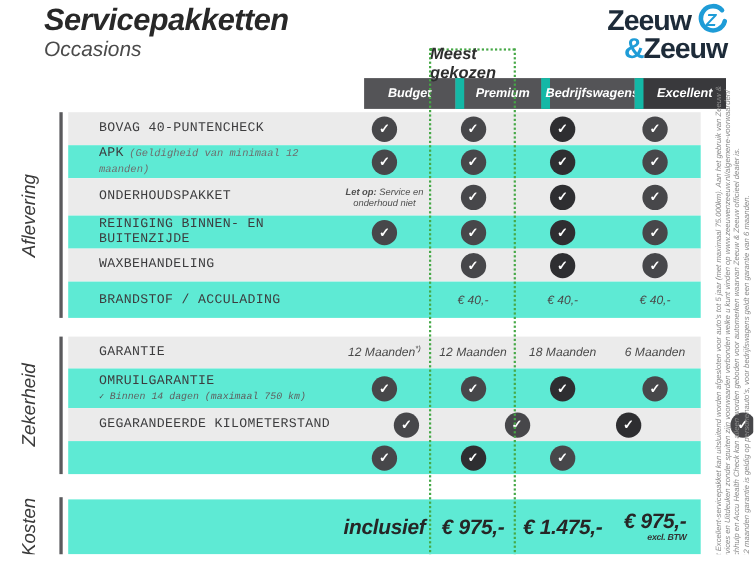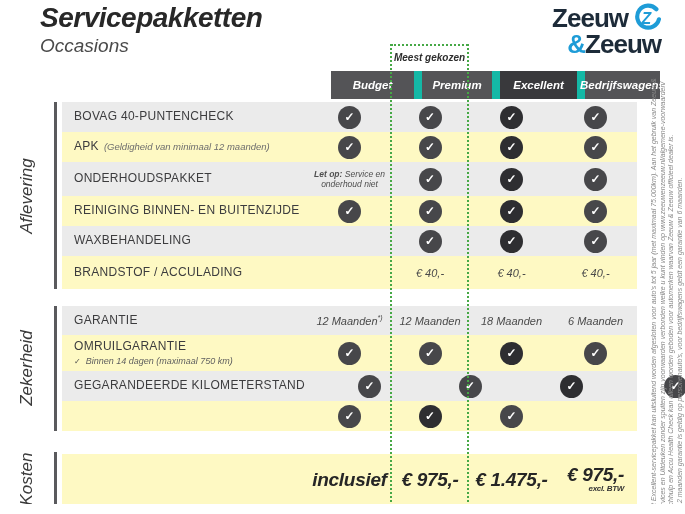--- a/index.html
+++ b/index.html
@@ -23,28 +23,28 @@
          display:flex;align-items:center;justify-content:center;box-sizing:border-box;}
   .hcell + .hcell{border-left:8px solid #14b8a6;}
   .hcell.dark{background:#39393c;}
 
   
   .dotline{position:absolute;top:44px;height:470px;width:0;border-left:2px dotted #46a846;z-index:6;pointer-events:none;}
   .dot-left{left:390px;} .dot-right{left:467px;}
   .most-box{position:absolute;left:391px;top:44px;width:77px;height:25px;background:#fff;
             border-top:2px dotted #46a846;box-sizing:border-box;z-index:5;
             display:flex;align-items:center;justify-content:center;
-            font-size:10px;font-weight:bold;font-style:italic;color:#2e2e2e;}
+            font-size:15px;font-weight:bold;font-style:italic;color:#2e2e2e;}
 
   
   .section{position:absolute;left:62px;width:575px;}
   .sec-0{top:102px;} .sec-1{top:306px;} .sec-2{top:454px;}
   .row{display:grid;grid-template-columns:246px 83px 78px 85px 83px;align-items:center;}
-  .row.light{background:#ebebeb;} .row.mid{background:#fef9c3;}
-  .lbl{padding-left:12px;color:#3c3c3e;font-size:12px;letter-spacing:.3px;line-height:1.15;}
+  .row.light{background:#ebebeb;} .row.mid{background:#5eead4;}
+  .lbl{padding-left:28px;color:#3c3c3e;font-size:12px;letter-spacing:.3px;line-height:1.15;font-family:Liberation Mono, monospace;}
   .lbl .sub-inline{font-size:9.5px;font-style:italic;color:#6d6d6d;letter-spacing:0;margin-left:5px;}
   .lbl .sub-below{display:block;font-size:9px;font-style:italic;color:#5f5f5f;letter-spacing:0;margin-top:2px;}
   .lbl .sub-below .mini-check{font-style:normal;font-size:8px;margin-right:5px;color:#4b4b4b;}
   .cell{display:flex;align-items:center;justify-content:center;text-align:center;}
   .check{width:23px;height:23px;border-radius:50%;background:#47474a;color:#fff;
          display:flex;align-items:center;justify-content:center;font-size:12px;font-weight:bold;}
   .cell.excellent .check{background:#2e2e31;}
   .val{font-size:11px;font-style:italic;color:#4a4a4a;white-space:nowrap;}
   .val sup{font-size:7px;}
   .note{font-size:8.5px;font-style:italic;color:#4f4f4f;line-height:1.2;}
@@ -80,22 +80,22 @@
     <div class="row2"><span class="amp">&amp;</span><span>Zeeuw</span></div>
   </div>
 
   <div class="most-box">Meest gekozen</div>
   <div class="dotline dot-left"></div>
   <div class="dotline dot-right"></div>
 
   <div class="col-headers" id="col-headers">
       <div class="hcell">Budget</div>
       <div class="hcell">Premium</div>
+      <div class="hcell">Bedrijfswagens</div>
       <div class="hcell dark">Excellent</div>
-      <div class="hcell">Bedrijfswagens</div>
     </div>
 
   <div id="sections-root">
       <div class="section sec-0">
         <div class="row light" style="height: 30px;">
           <div class="lbl">BOVAG 40-PUNTENCHECK</div>
           <div class="cell budget">
             <span class="check">✓</span>
           </div>
           <div class="cell premium">

